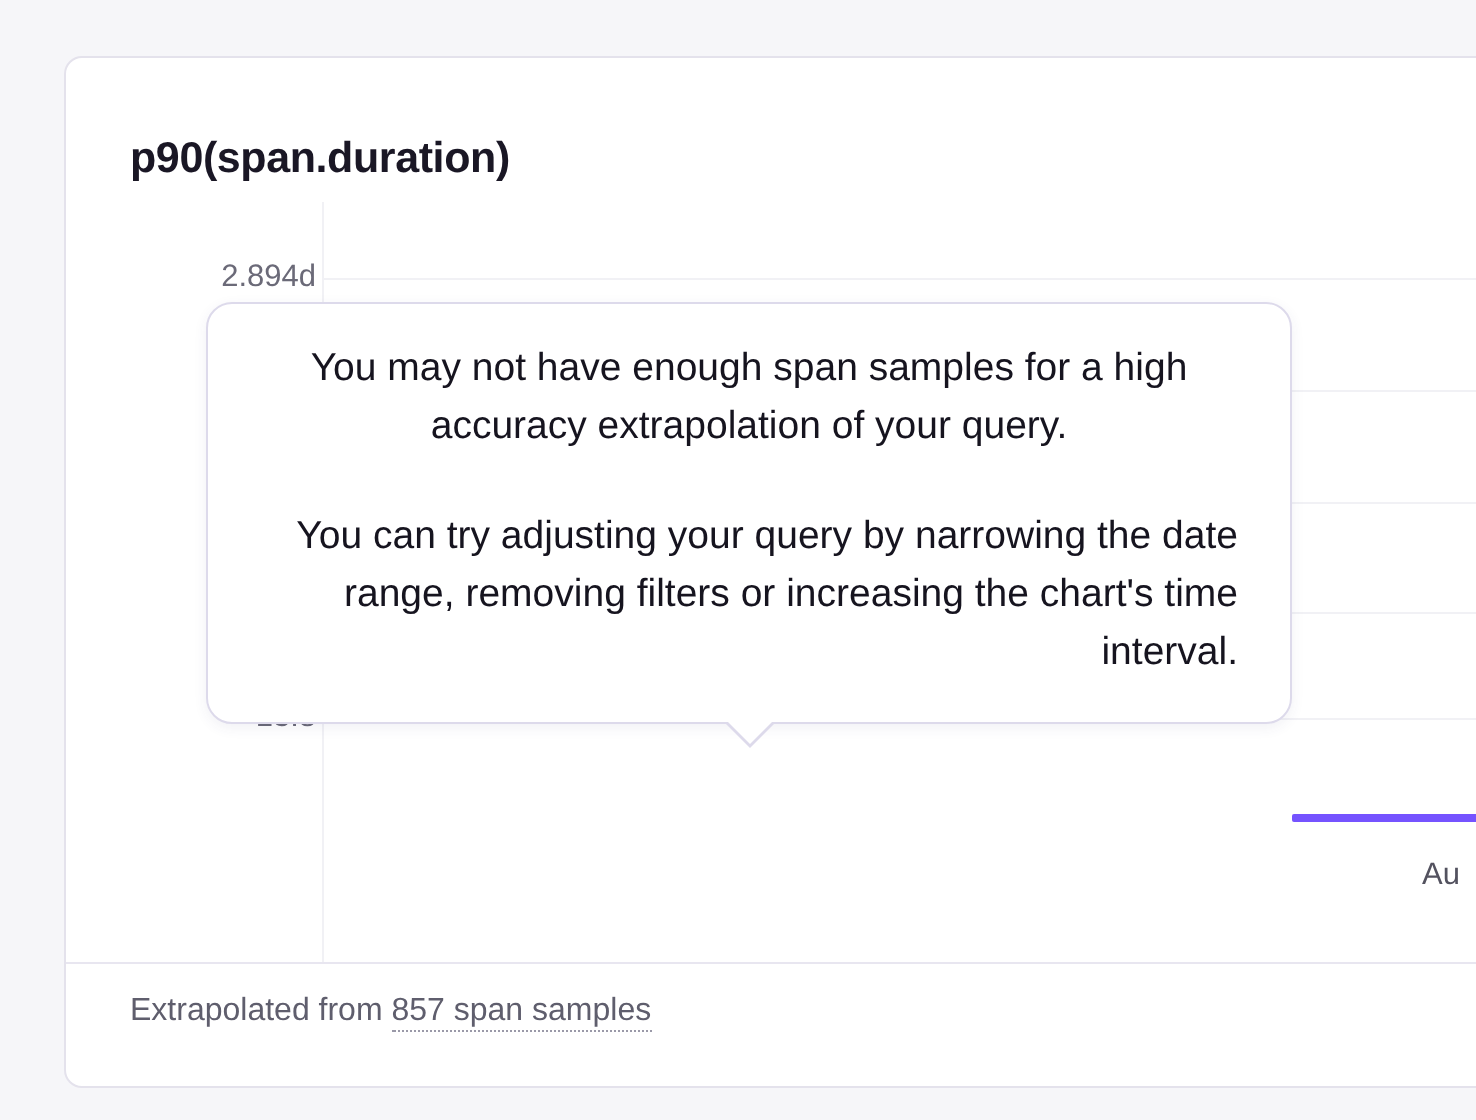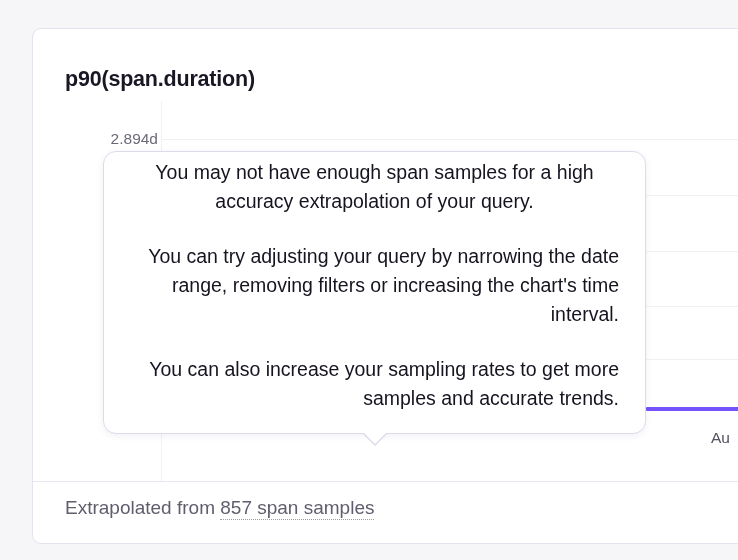--- a/index.html
+++ b/index.html
@@ -107,21 +107,21 @@
     left: 0;
     right: 0;
     top: 452px;
     height: 1px;
     background: #e8e6f0;
   }
   .card-footer {
     position: absolute;
     left: 32px;
     top: 468px;
-    font-size: 19px;
+    font-size: 16px;
     color: #5f5e6d;
     white-space: nowrap;
   }
   .footer-link {
     color: #5f5e6d;
     text-decoration: none;
     border-bottom: 1px dotted #9a99a8;
     padding-bottom: 1px;
     cursor: pointer;
   }
@@ -129,21 +129,21 @@
   
   .tooltip {
     position: absolute;
     left: 103px;
     top: 136px;
     width: 543px;
     box-sizing: border-box;
     background: #ffffff;
     border: 1px solid #dddaeb;
     border-radius: 13px;
-    padding: 6px 26px 20px 26px;
+    padding: 18px 26px 20px 26px;
     box-shadow: 0 2px 7px rgba(60, 50, 110, 0.07);
     z-index: 20;
   }
   .tooltip p {
     margin: 0;
     font-size: 19.5px;
     line-height: 29px;
     color: #16141f;
     text-align: center;
   }
@@ -219,20 +219,19 @@
     <div class="card-divider"></div>
 
     <div class="card-footer">
       <span>Extrapolated from </span><span class="footer-link">857 span samples</span>
     </div>
   </div>
 
   <div class="tooltip">
     <p>You may not have enough span samples for a high accuracy extrapolation of your query.</p>
     <p>You can try adjusting your query by narrowing the date range, removing filters or increasing the chart's time interval.</p>
-    <p>You can also increase your sampling rates to get more samples and accurate trends.</p>
     <span class="tooltip-arrow-border"></span>
     <span class="tooltip-arrow-fill"></span>
   </div>
 
   <div class="skeleton-block"></div>
 
 </div>
 
 </body></html>

